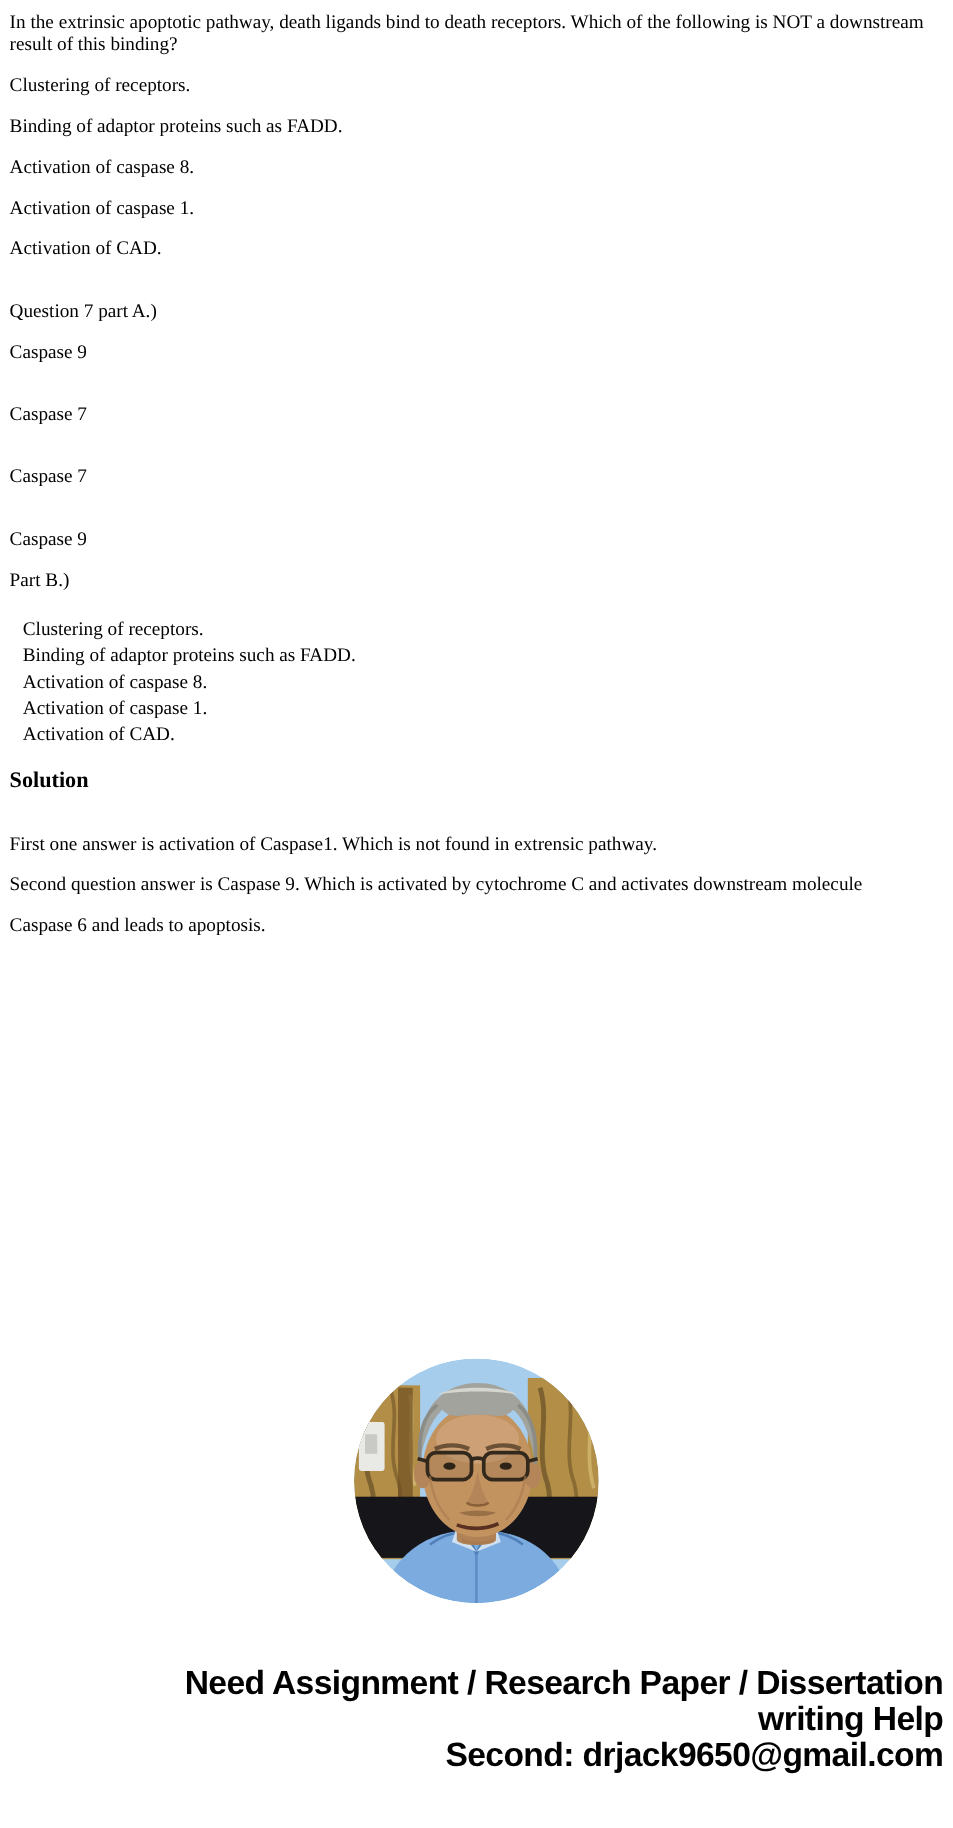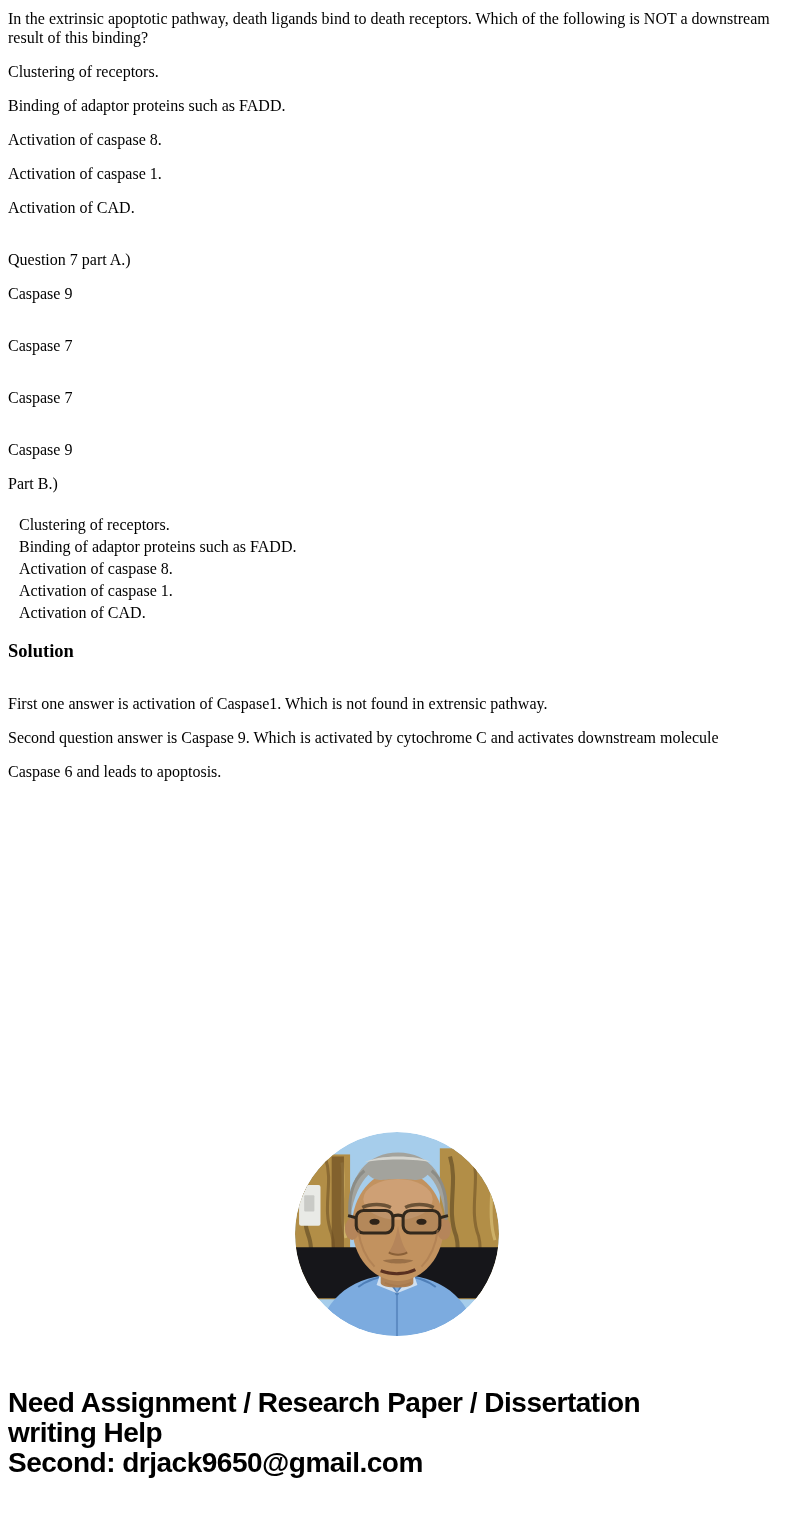--- a/index.html
+++ b/index.html
@@ -47,21 +47,21 @@
     width: 204px;
     height: 204px;
     border-radius: 50%;
     display: inline-block;
     overflow: hidden;
   }
   .avatar svg { width: 204px; height: 204px; display: block; }
 
   .footer {
     margin-top: 52px;
-    text-align: left;
+    text-align: right;
     font-family: "Liberation Sans", sans-serif;
     font-weight: bold;
     font-size: 28px;
     line-height: 30px;
     letter-spacing: -0.5px;
     color: #000000;
   }
   .footer div { white-space: nowrap; }
 </style>
 </head>

